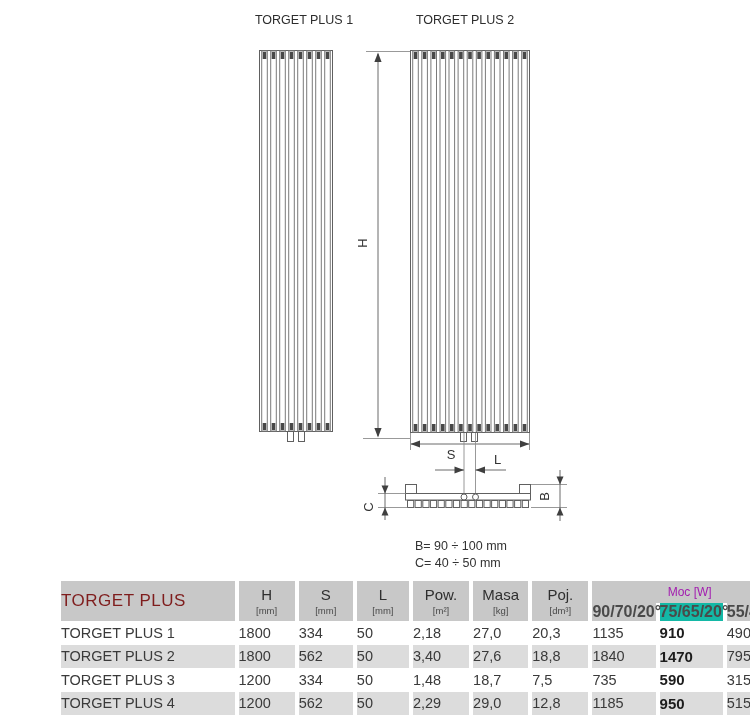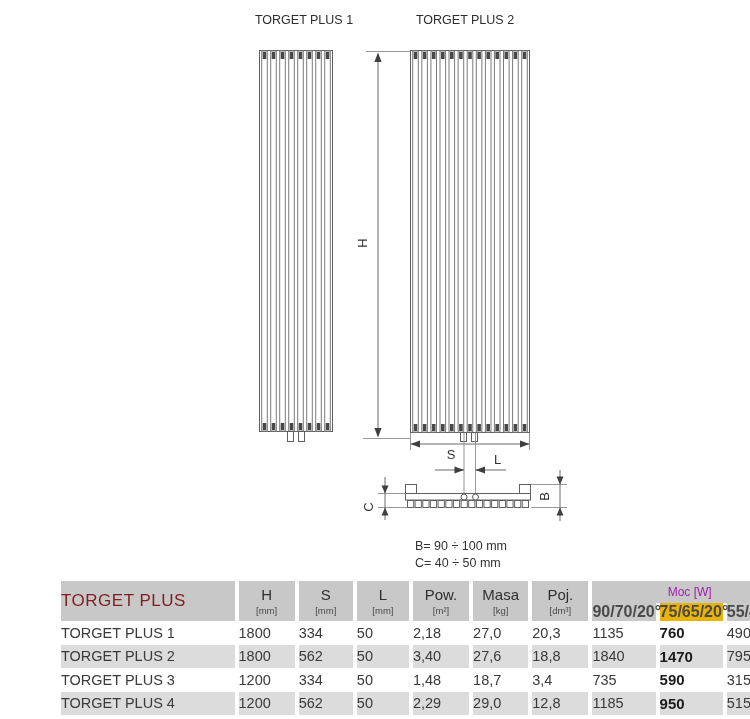--- a/index.html
+++ b/index.html
@@ -30,21 +30,21 @@
   thead th{background:#c8c8c8;font-weight:normal;vertical-align:middle;}
   th.name-head{
     text-align:left;padding-left:12px;font-size:17px;letter-spacing:0.5px;color:#7f1d1d;
     height:37px;
   }
   th.col-head{height:37px;}
   .col-letter{display:block;font-size:15px;color:#2f2f2f;line-height:20px;padding-top:2px;}
   .col-unit{display:block;font-size:9.5px;color:#4a4a4a;line-height:12px;padding-bottom:2px;}
   th.moc-head{font-size:12px;color:#a21caf;height:22px;vertical-align:middle;}
   th.moc-sub{font-size:16px;color:#4a4a4a;height:15px;vertical-align:middle;font-weight:bold;}
-  th.moc-sub.highlight{background:#eab308;}
+  th.moc-sub.highlight{background:#14b8a6;}
   tbody td{
     height:23.5px;font-size:14.5px;color:#3a3a3a;vertical-align:middle;
   }
   tbody tr.alt td{background:#dcdcdc;}
   td.name-cell{text-align:left;padding-left:12px;}
   td.bold{font-weight:bold;color:#1c1c1c;font-size:15px;}
 </style>
 </head>
 <body>
 
@@ -262,21 +262,21 @@
     <tbody>
       <tr>
         <td class="name-cell">TORGET PLUS 1</td>
         <td>1800</td>
         <td>334</td>
         <td>50</td>
         <td>2,18</td>
         <td>27,0</td>
         <td>20,3</td>
         <td>1135</td>
-        <td class="bold">760</td>
+        <td class="bold">910</td>
         <td>490</td>
       </tr>
       <tr class="alt">
         <td class="name-cell">TORGET PLUS 2</td>
         <td>1800</td>
         <td>562</td>
         <td>50</td>
         <td>3,40</td>
         <td>27,6</td>
         <td>18,8</td>
@@ -284,21 +284,21 @@
         <td class="bold">1470</td>
         <td>795</td>
       </tr>
       <tr>
         <td class="name-cell">TORGET PLUS 3</td>
         <td>1200</td>
         <td>334</td>
         <td>50</td>
         <td>1,48</td>
         <td>18,7</td>
-        <td>3,4</td>
+        <td>7,5</td>
         <td>735</td>
         <td class="bold">590</td>
         <td>315</td>
       </tr>
       <tr class="alt">
         <td class="name-cell">TORGET PLUS 4</td>
         <td>1200</td>
         <td>562</td>
         <td>50</td>
         <td>2,29</td>

